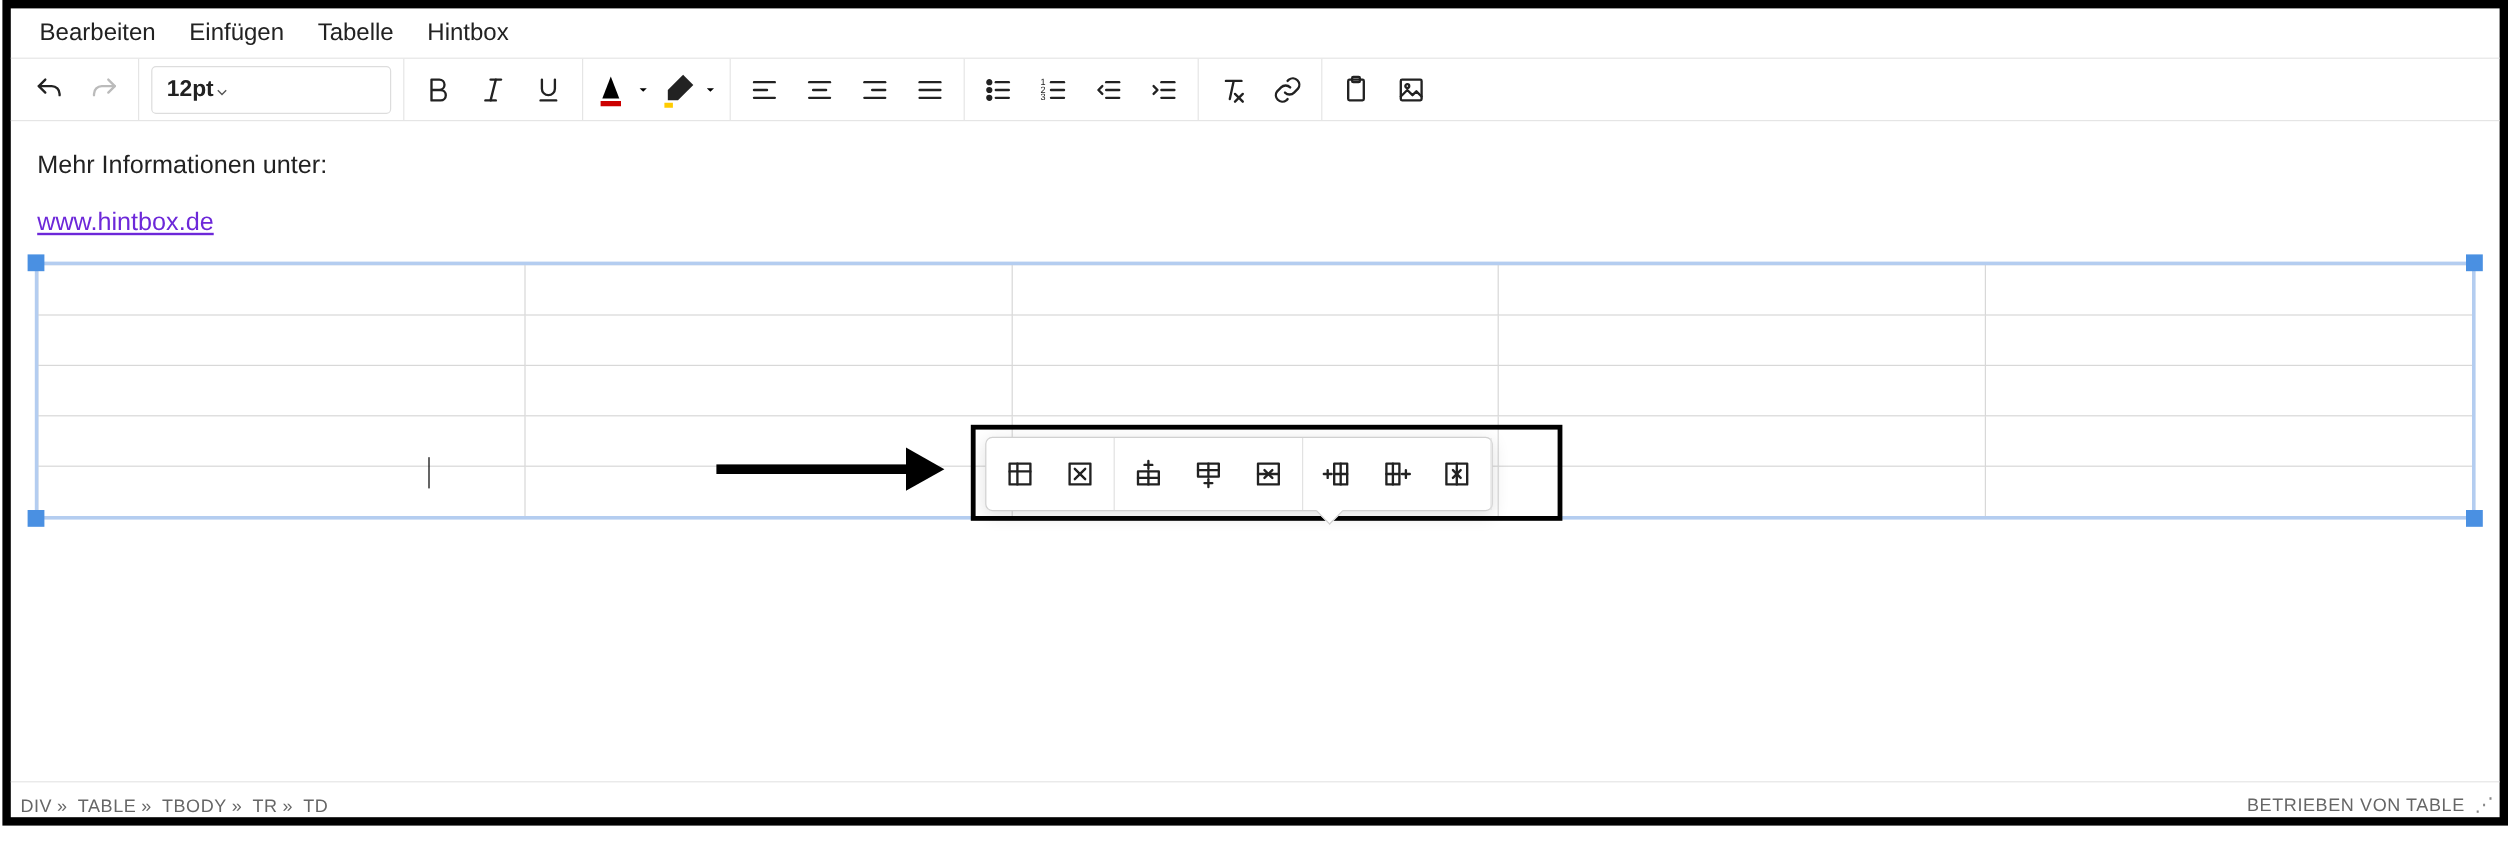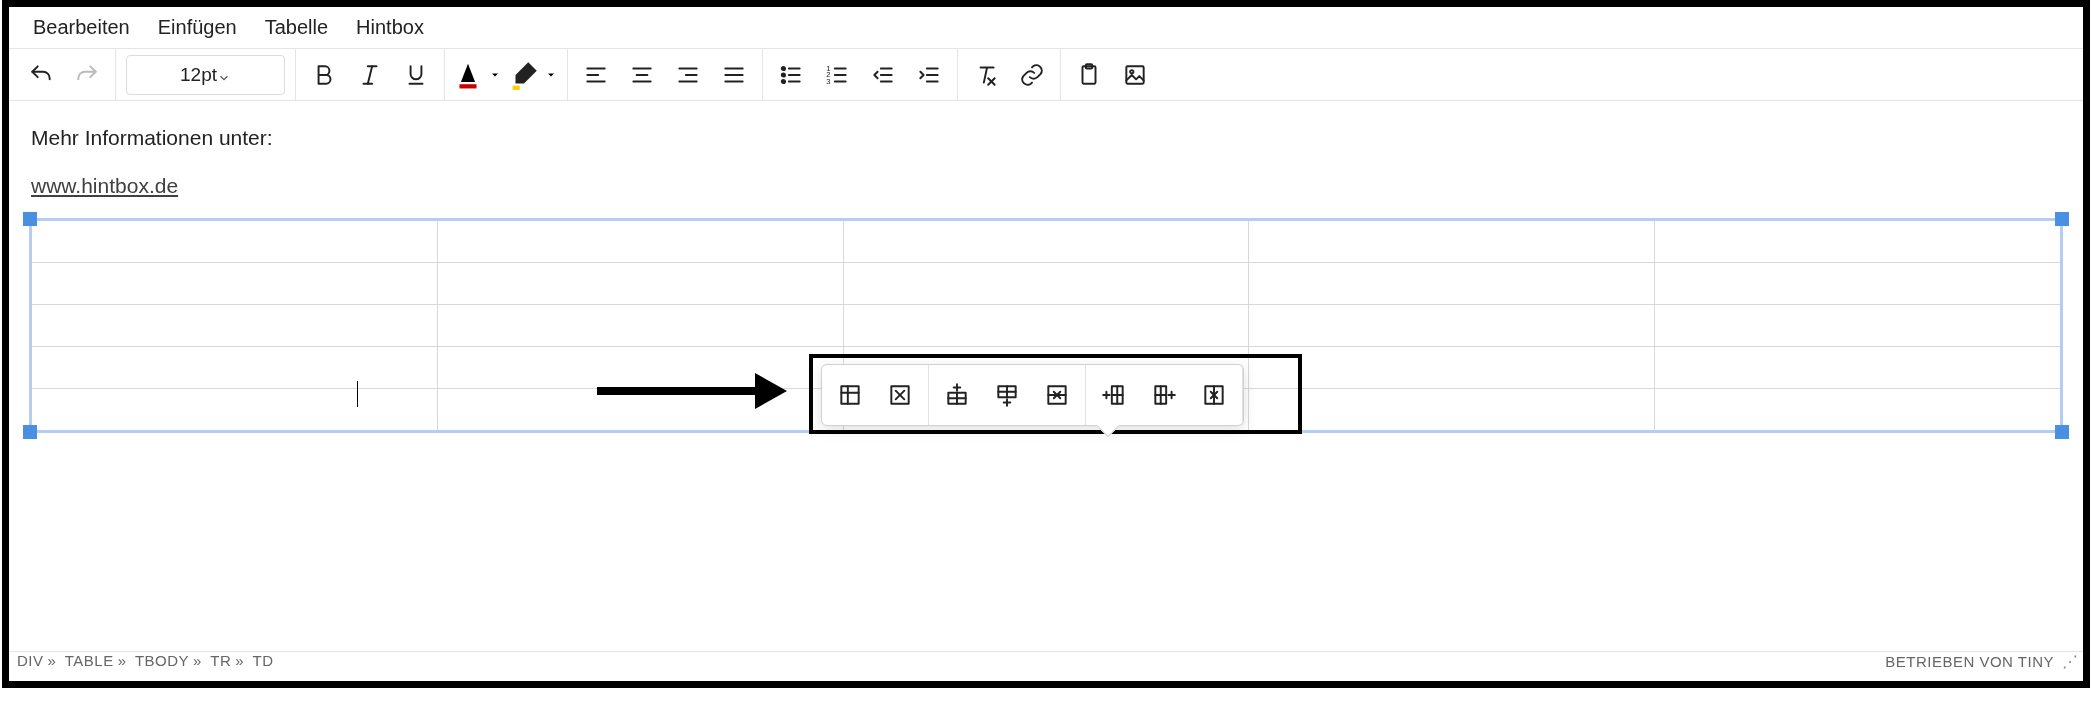--- a/index.html
+++ b/index.html
@@ -7,41 +7,41 @@
   .editor-wrap { border: 7px solid #000000; width: 2088px; margin: 0 2px; }
   
   .menubar { display: flex; align-items: center; height: 42px; padding: 0 10px; gap: 0; border-bottom: 1px solid #e5e5e5; font-size: 20px; }
   .menubar .menu-item { padding: 8px 14px; cursor: pointer; }
   
   .toolbar { display: flex; align-items: center; height: 52px; border-bottom: 1px solid #e5e5e5; padding-left: 4px; }
   .tool-group { display: flex; align-items: center; height: 100%; border-right: 1px solid #e5e5e5; padding: 0 6px; gap: 2px; }
   .tool-btn { width: 44px; height: 44px; display: flex; align-items: center; justify-content: center; cursor: pointer; border-radius: 4px; color: #222; }
   .tool-btn.disabled { color: #bbb; cursor: default; }
   .tool-btn svg { width: 26px; height: 26px; stroke: currentColor; fill: none; stroke-width: 1.8; stroke-linecap: round; stroke-linejoin: round; }
-  .fontselect { display: flex; align-items: center; justify-content: center; width: 159px; height: 40px; border: 1px solid #ddd; border-radius: 4px; margin: 0 4px; padding: 0 12px; font-size: 19px; cursor: pointer; }
+  .fontselect { display: flex; align-items: center; justify-content: flex-start; width: 200px; height: 40px; border: 1px solid #ddd; border-radius: 4px; margin: 0 4px; padding: 0 12px; font-size: 19px; cursor: pointer; font-weight: bold; }
   .chevron { width: 14px; height: 14px; }
   .chevron svg { width: 14px; height: 14px; stroke: #555; fill: none; stroke-width: 2; }
   .split-btn { display: flex; align-items: center; height: 44px; }
   .split-main { width: 34px; height: 44px; display:flex; align-items:center; justify-content:center; cursor:pointer; border-radius:4px; }
   .split-drop { width: 20px; height: 44px; display:flex; align-items:center; justify-content:center; cursor:pointer; border-radius:4px; }
   
   .content { padding: 22px 22px 14px 22px; font-size: 21px; line-height: 1.45; height: 550px; position: relative; }
   .content p { margin-bottom: 18px; }
-  .content a { color: #404040; text-decoration: underline; }
+  .content a { color: #6d28d9; text-decoration: underline; }
   
   .sel-wrap { position: relative; margin-top: 18px; }
   .sel-table { width: 100%; border-collapse: collapse; }
   .sel-table td { border: 1px solid #d8d8d8; height: 42px; }
   .sel-outline { position: absolute; inset: -2px; border: 3px solid #b4cdf0; pointer-events: none; }
   .handle { position: absolute; width: 14px; height: 14px; background: #4a90e2; }
   .handle.tl { top: -8px; left: -8px;} .handle.tr { top: -8px; right: -8px;}
   .handle.bl { bottom: -8px; left: -8px;} .handle.br { bottom: -8px; right: -8px;}
   .caret { position:absolute; width:1px; height:26px; background:#000; top:280px; left:348px; }
   
-  .statusbar { display: flex; align-items: flex-start; justify-content: space-between; height: 30px; border-top: 1px solid #e5e5e5; padding: 0 8px; font-size: 15px; color: #666; letter-spacing: .5px; }
+  .statusbar { display: flex; align-items: flex-end; justify-content: space-between; height: 30px; border-top: 1px solid #e5e5e5; padding: 0 8px; font-size: 15px; color: #666; letter-spacing: .5px; }
   .path span.sep { padding: 0 4px; }
   
   .annot-box { position: absolute; border: 4px solid #000; top: 253px; left: 800px; width: 493px; height: 80px; pointer-events:none;}
   .table-popup { position: absolute; top: 263px; left: 812px; background: #fff; border: 1px solid #d0d0d0; border-radius: 6px; box-shadow: 0 4px 14px rgba(0,0,0,.12); display: flex; }
   .table-popup .pgroup { display:flex; border-right:1px solid #e2e2e2; padding: 6px 4px; gap:2px;}
   .table-popup .pgroup:last-child{border-right:none;}
   .table-popup .tool-btn{width:48px;height:48px;}
   .table-popup svg{width:26px;height:26px;}
   .popup-arrow { position:absolute; bottom:-9px; left:278px; width:16px;height:16px;background:#fff;border-right:1px solid #d0d0d0;border-bottom:1px solid #d0d0d0; transform:rotate(45deg);}
   
@@ -381,17 +381,17 @@
 
   <div class="statusbar">
     <div class="path">
       <span>DIV</span><span class="sep">»</span>
       <span>TABLE</span><span class="sep">»</span>
       <span>TBODY</span><span class="sep">»</span>
       <span>TR</span><span class="sep">»</span>
       <span>TD</span>
     </div>
     <div style="display:flex;align-items:center;gap:8px">
-      <span>BETRIEBEN VON TINY</span>
+      <span>BETRIEBEN VON TABLE</span>
       <span class="grip">⋰</span>
     </div>
   </div>
 </div>
 
 </body></html>

